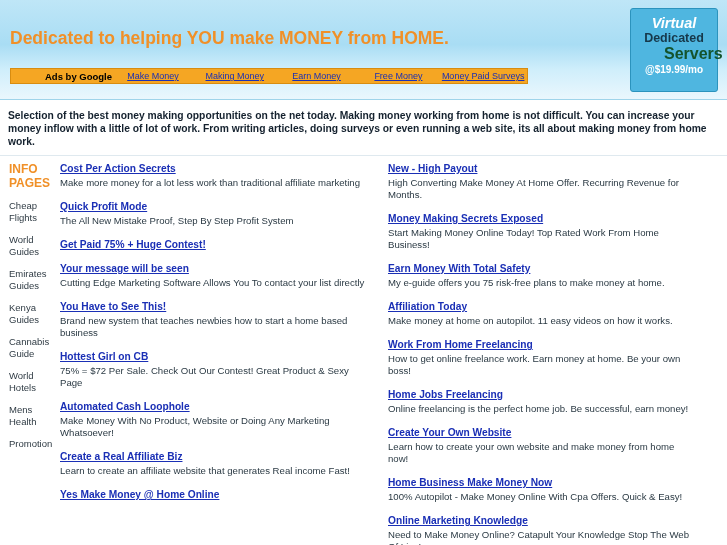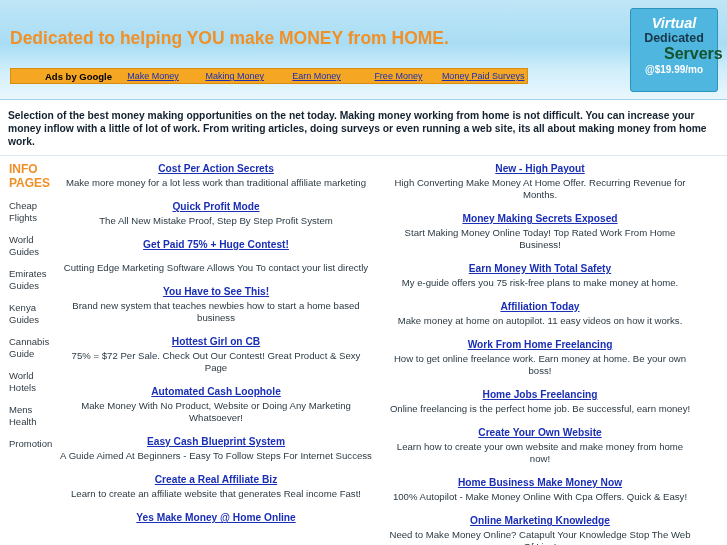--- a/index.html
+++ b/index.html
@@ -151,21 +151,21 @@
     padding-top: 6px;
   }
   .col {
     width: 320px;
     box-sizing: border-box;
     padding-right: 8px;
   }
   .col.left { padding-left: 0px; }
   .col.right { padding-left: 8px; }
 
-  .entry { margin-bottom: 11px; text-align: center; }
+  .entry { margin-bottom: 11px; }
   .entry .title {
     font-size: 10.2px;
     font-weight: bold;
     color: #1a2fb5;
     text-decoration: underline;
     line-height: 13px;
     cursor: pointer;
   }
   .entry .desc {
     font-size: 9.6px;
@@ -221,39 +221,36 @@
         <div class="desc">Make more money for a lot less work than traditional affiliate marketing</div>
       </div>
       <div class="entry">
         <div class="title">Quick Profit Mode</div>
         <div class="desc">The All New Mistake Proof, Step By Step Profit System</div>
       </div>
       <div class="entry">
         <div class="title">Get Paid 75% + Huge Contest!</div>
       </div>
       <div class="entry">
+        <div class="title">Your message will be seen</div>
         <div class="desc">Cutting Edge Marketing Software Allows You To contact your list directly</div>
       </div>
       <div class="entry">
         <div class="title">You Have to See This!</div>
         <div class="desc">Brand new system that teaches newbies how to start a home based business</div>
       </div>
       <div class="entry">
         <div class="title">Hottest Girl on CB</div>
         <div class="desc">75% = $72 Per Sale. Check Out Our Contest! Great Product &amp; Sexy Page</div>
       </div>
       <div class="entry">
         <div class="title">Automated Cash Loophole</div>
         <div class="desc">Make Money With No Product, Website or Doing Any Marketing Whatsoever!</div>
       </div>
       <div class="entry">
-        <div class="title">Easy Cash Blueprint System</div>
-        <div class="desc">A Guide Aimed At Beginners - Easy To Follow Steps For Internet Success</div>
-      </div>
-      <div class="entry">
         <div class="title">Create a Real Affiliate Biz</div>
         <div class="desc">Learn to create an affiliate website that generates Real income Fast!</div>
       </div>
       <div class="entry">
         <div class="title">Yes Make Money @ Home Online</div>
 
       </div>
     </div>
 
     <div class="col right">

